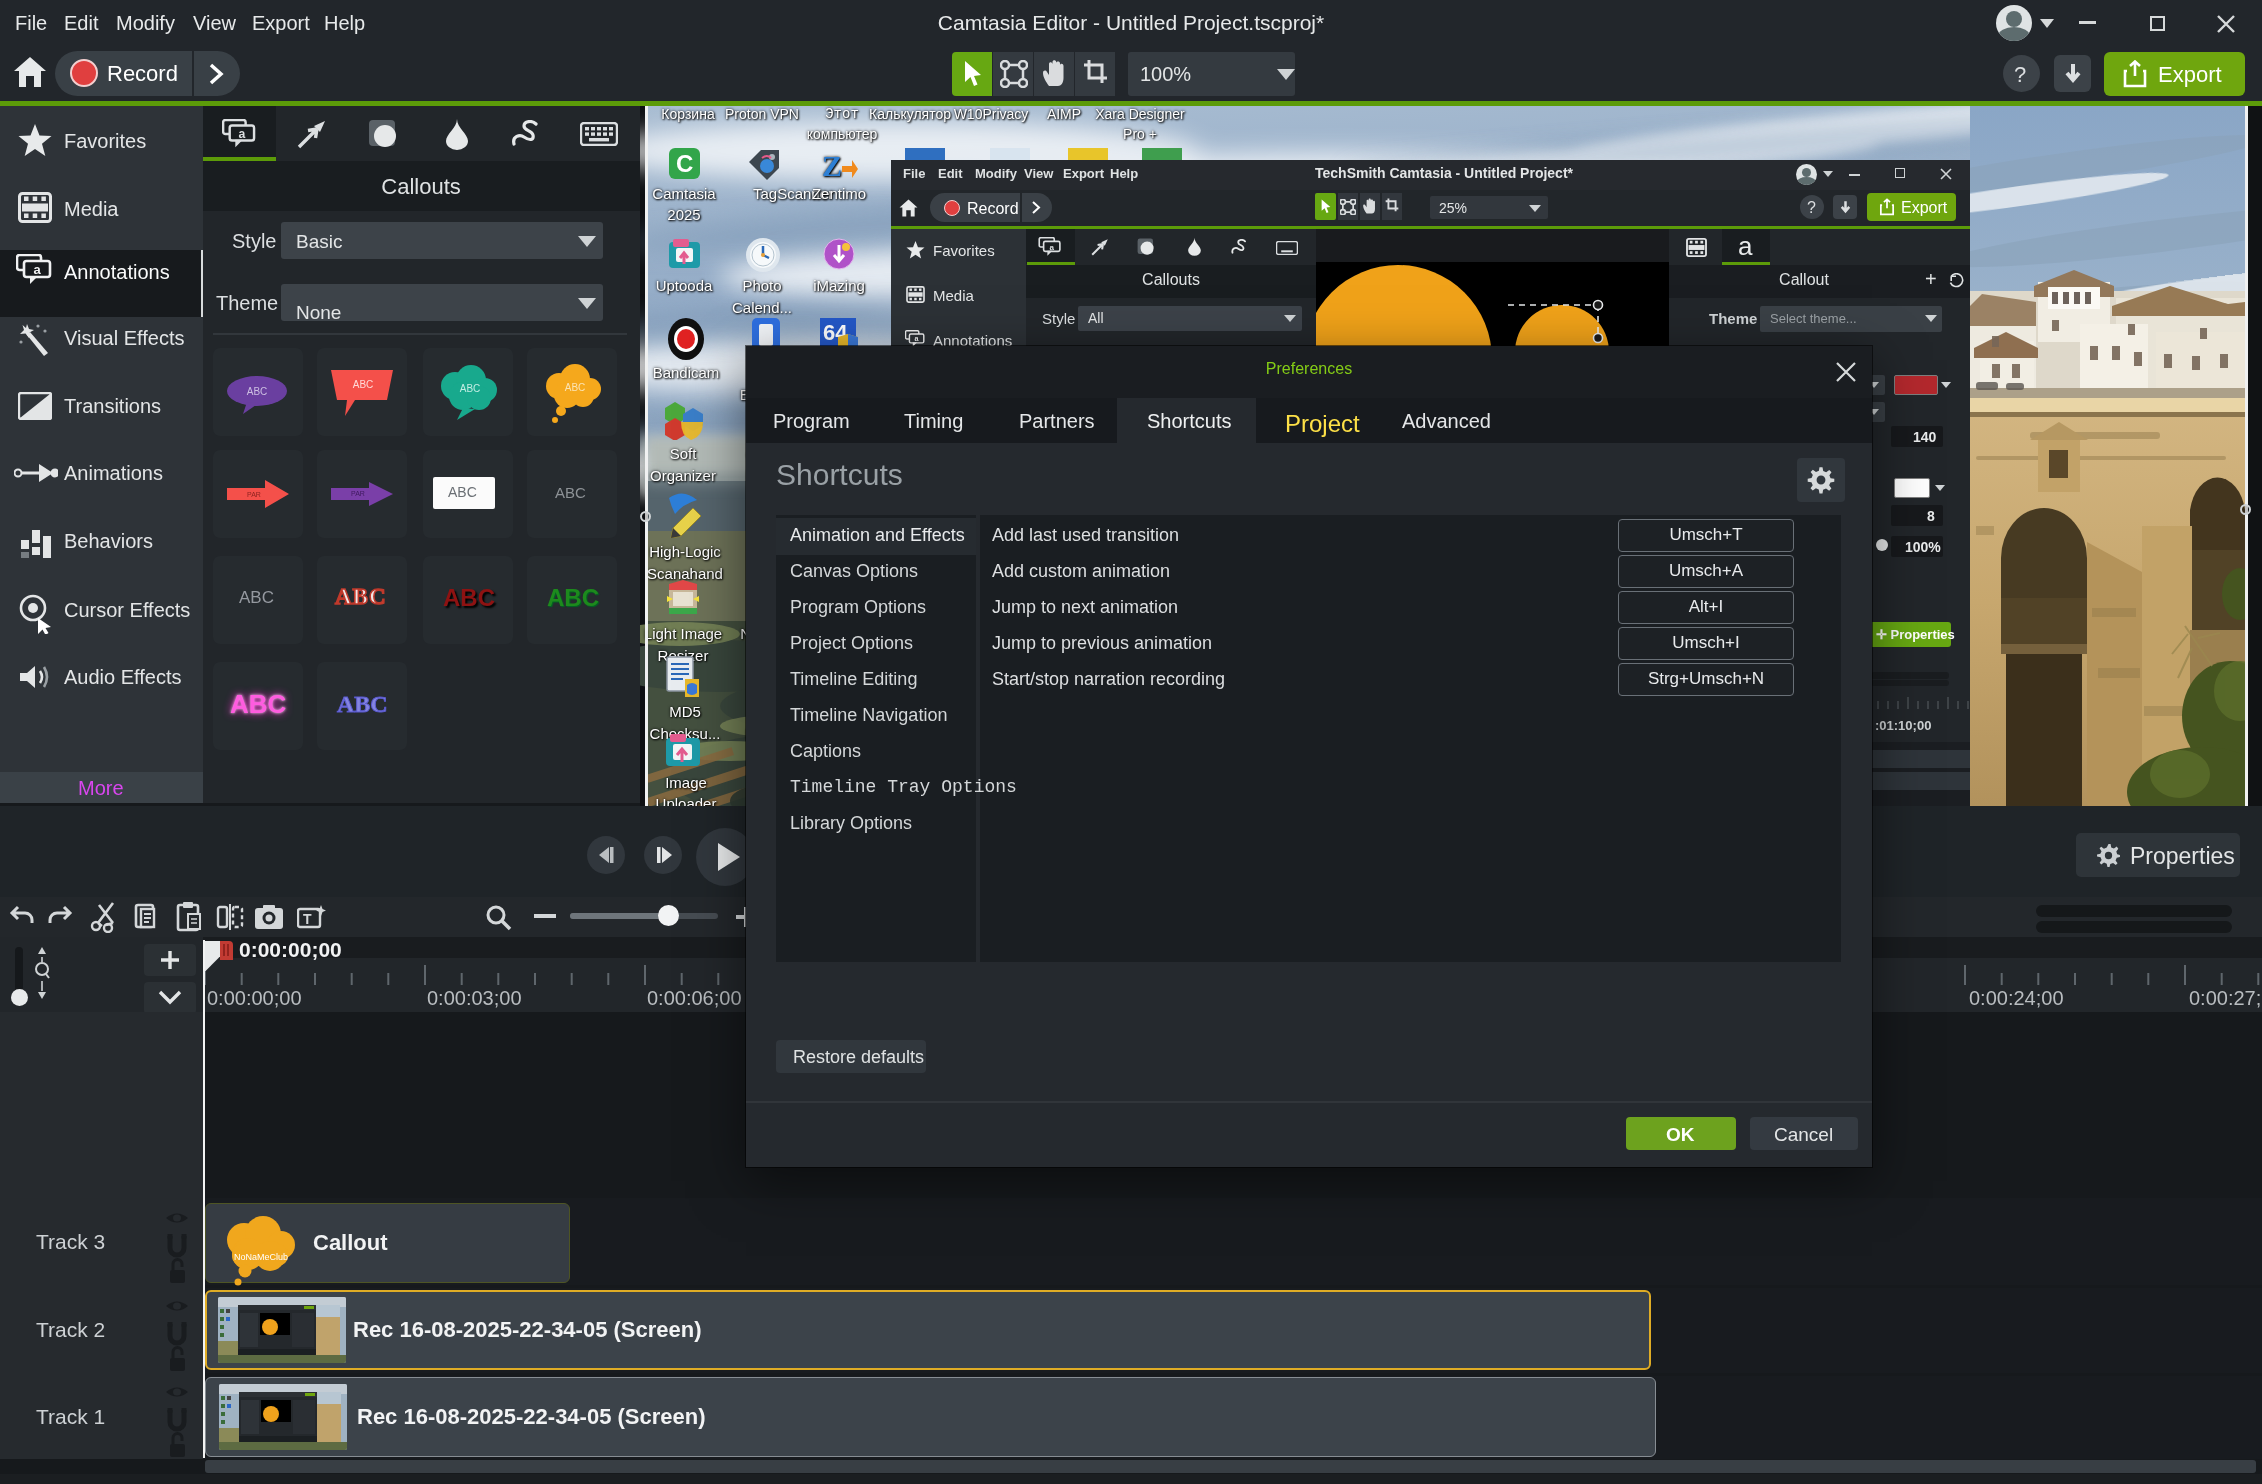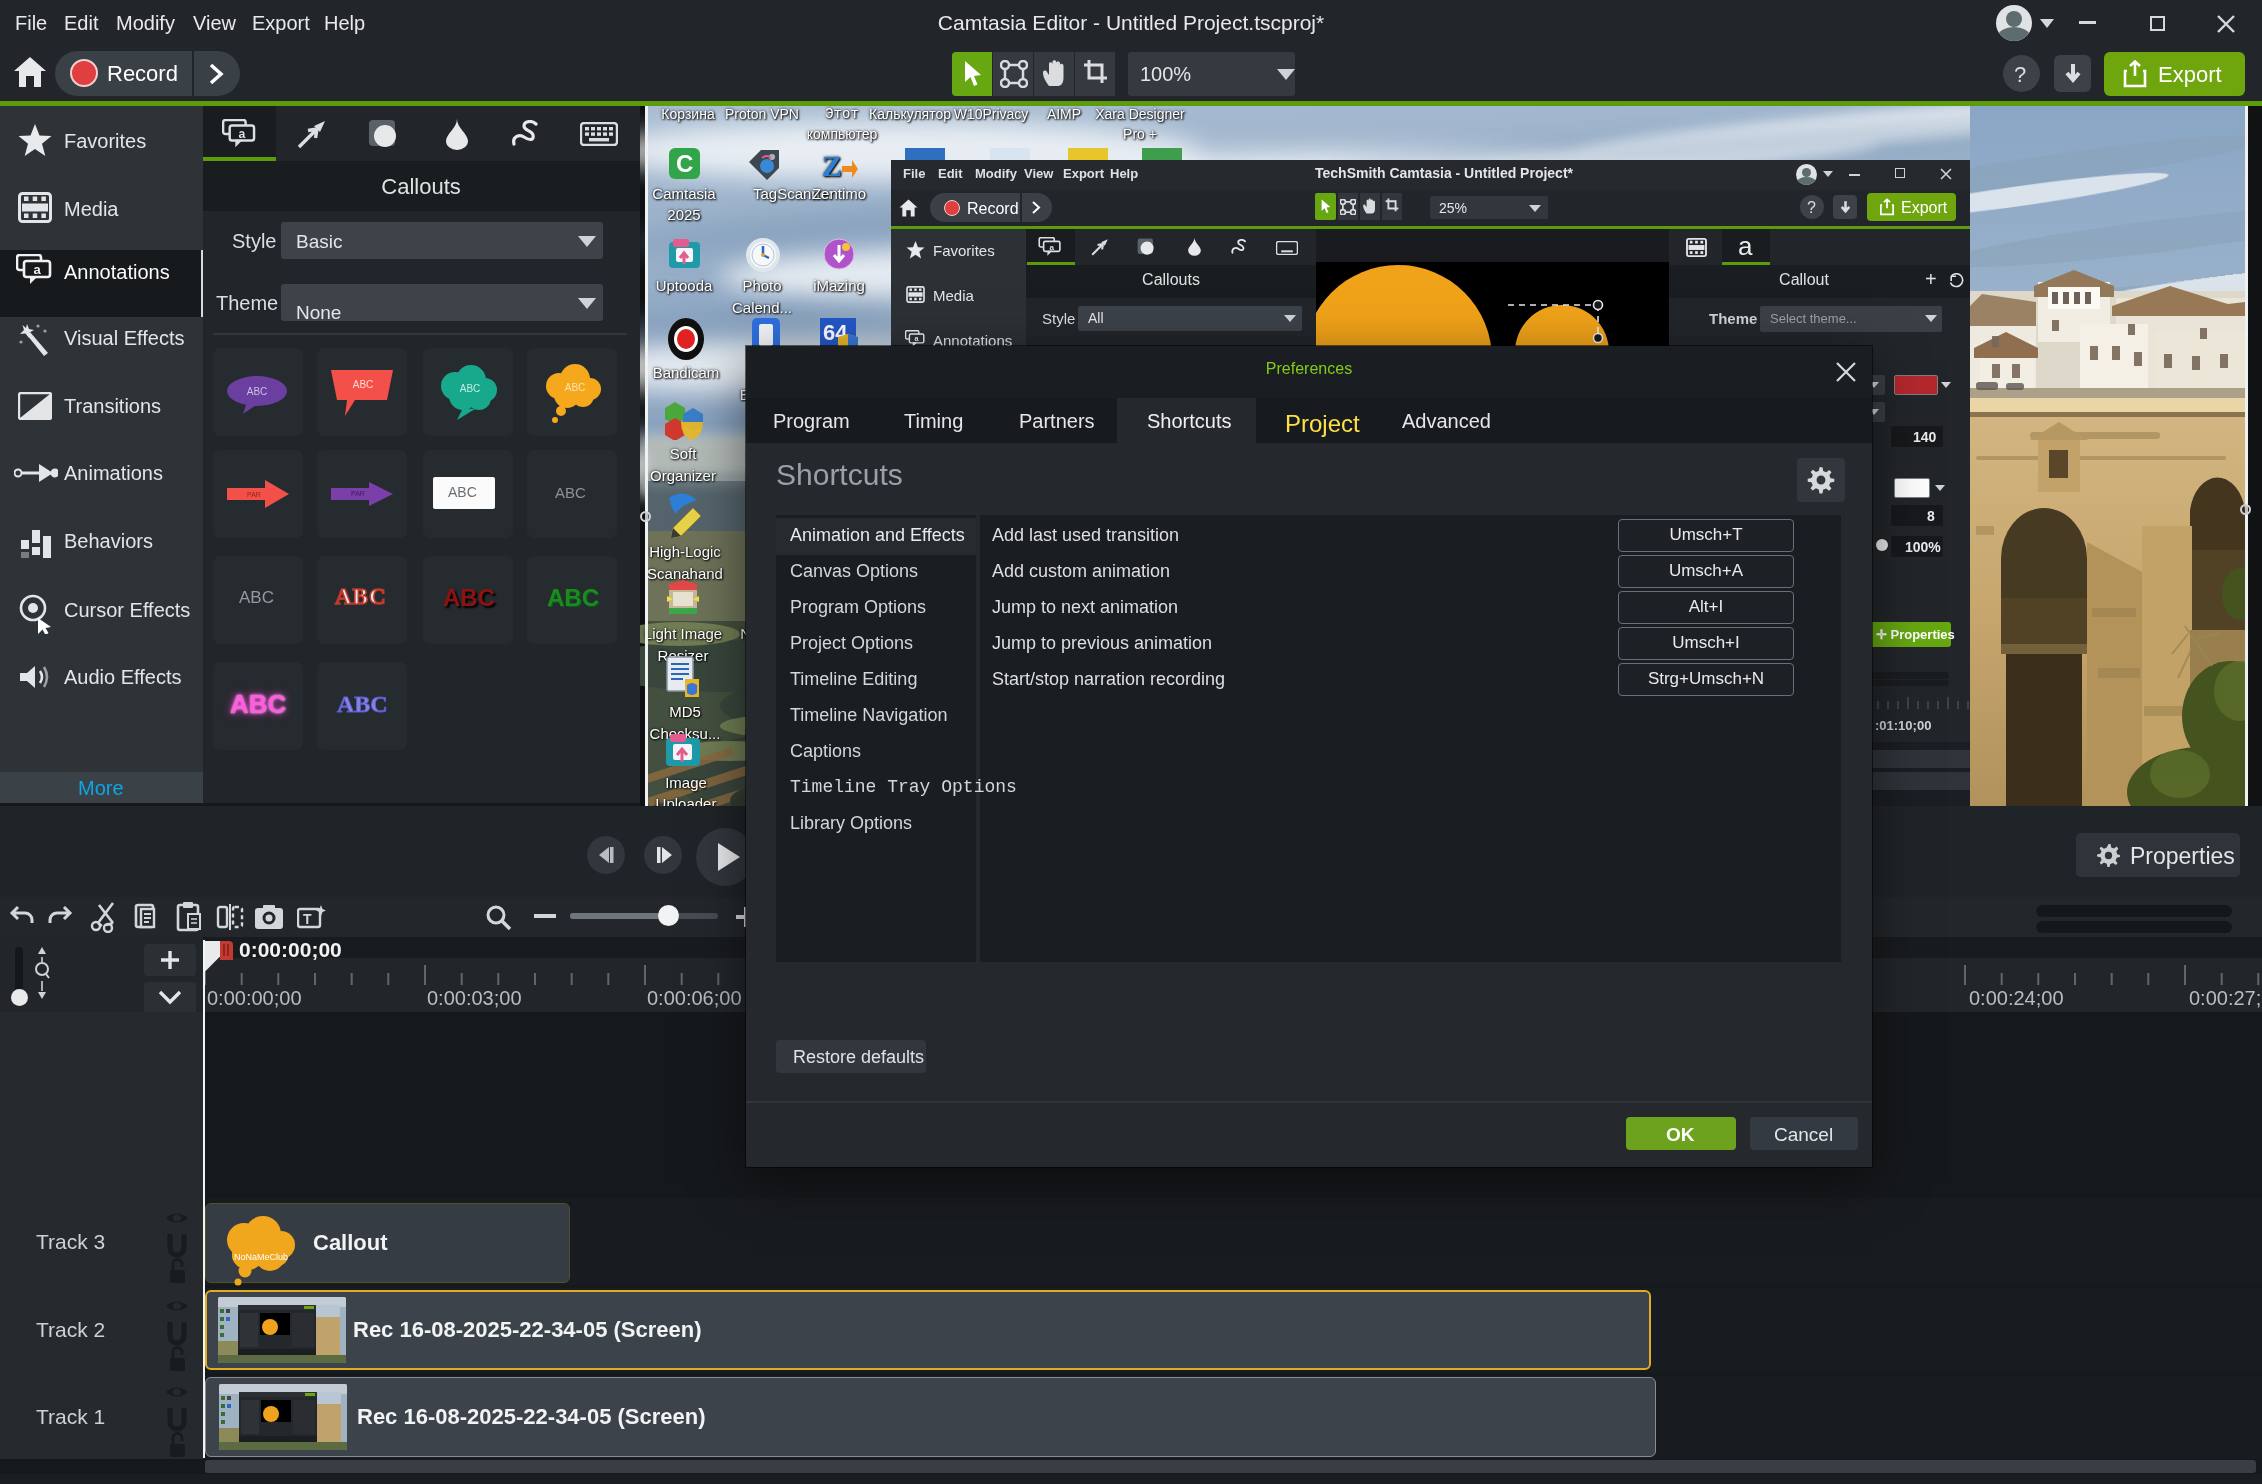--- a/index.html
+++ b/index.html
@@ -139,21 +139,21 @@
     </svg>
 <div class="txt" style="left:64px;top:599px;font-size:20px;color:#e3e5e6;">Cursor Effects</div>
 <svg class="abs" style="left:18px;top:662px;" width="38" height="30" viewBox="0 0 38 30">
       <path d="M2 11 L9 11 L17 4 L17 26 L9 19 L2 19 Z" fill="#e3e5e6"></path>
       <path d="M22 9 Q26 15 22 21" stroke="#e3e5e6" stroke-width="2.6" fill="none"></path>
       <path d="M26 5 Q32 15 26 25" stroke="#9aa0a4" stroke-width="2.6" fill="none"></path>
     </svg>
 <div class="txt" style="left:64px;top:666px;font-size:20px;color:#e3e5e6;">Audio Effects</div>
 <div class="abs" style="left:201px;top:250px;width:3px;height:67px;background:#d8dbdc;"></div>
 <div class="abs" style="left:0;top:772px;width:203px;height:31px;background:#3a4147;"></div>
-<div class="txt" style="left:78px;top:777px;font-size:20px;color:#0ea5e9;">More</div>
+<div class="txt" style="left:78px;top:777px;font-size:20px;color:#d946ef;">More</div>
 
 <div class="abs" id="panel" style="left:203px;top:106px;width:437px;height:697px;background:#22262a;"></div>
 
 <div class="abs" style="left:203px;top:106px;width:73px;height:55px;background:#191d20;"></div>
 <div class="abs" style="left:203px;top:157px;width:73px;height:4px;background:#5c9b09;"></div>
 <svg class="abs" style="left:222px;top:119px;" width="36" height="30" viewBox="0 0 38 32">
   <rect x="1" y="1" width="24" height="15" rx="2.5" fill="none" stroke="#dcdfe1" stroke-width="2.6"></rect>
   <rect x="8" y="7" width="26" height="16" rx="2.5" fill="#191d20" stroke="#dcdfe1" stroke-width="2.6"></rect>
   <path d="M14 22 L14 30 L22 22 Z" fill="#dcdfe1"></path>
   <text x="21" y="20" font-size="13" font-weight="bold" fill="#dcdfe1" text-anchor="middle" font-family="Liberation Sans">a</text>

